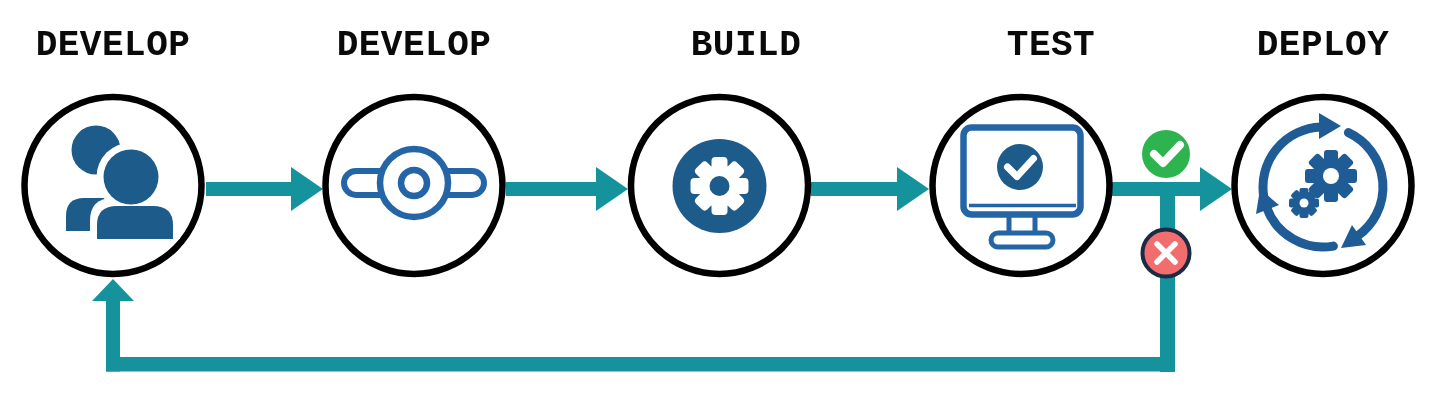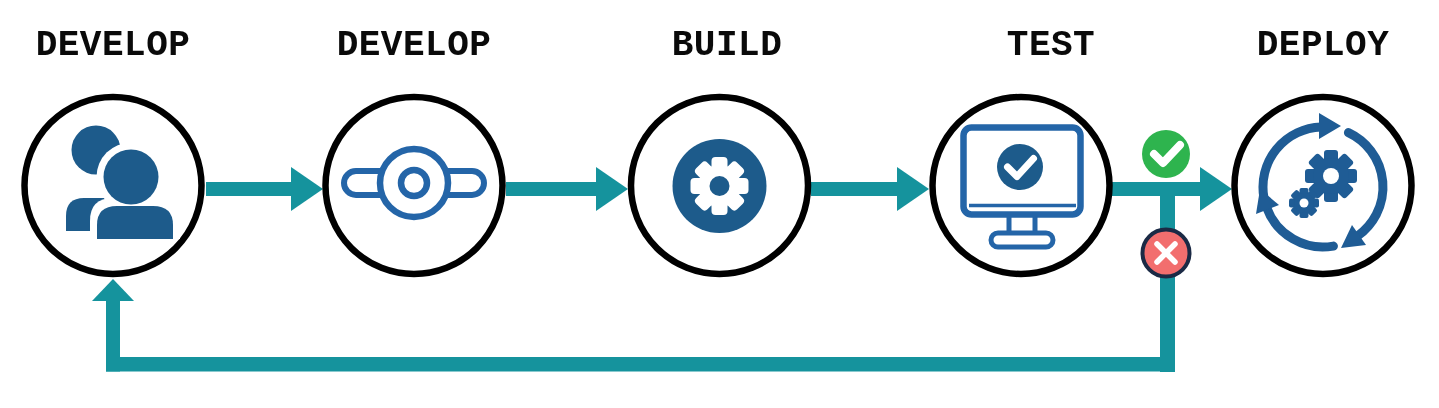--- a/index.html
+++ b/index.html
@@ -3,21 +3,21 @@
 <meta charset="utf-8">
 <style>
   html,body{margin:0;padding:0;background:#fff;}
   .canvas{position:relative;width:1439px;height:408px;background:#ffffff;overflow:hidden;
           font-family:Liberation Mono, monospace;}
   .diagram-svg{position:absolute;left:0;top:0;width:1439px;height:408px;}
   .stage-label{position:absolute;top:26px;width:240px;text-align:center;
                font-size:36px;font-weight:700;letter-spacing:.5px;color:#0a0a0a;line-height:40px;}
   .lbl-0{left:-7px;}
   .lbl-1{left:294px;}
-  .lbl-2{left:607px;}
+  .lbl-2{left:626px;}
   .lbl-3{left:931px;}
   .lbl-4{left:1203px;}
 </style>
 </head>
 <body>
 
 <div class="canvas">
 
   <div class="stage-label lbl-0">DEVELOP</div>
   <div class="stage-label lbl-1">DEVELOP</div>

